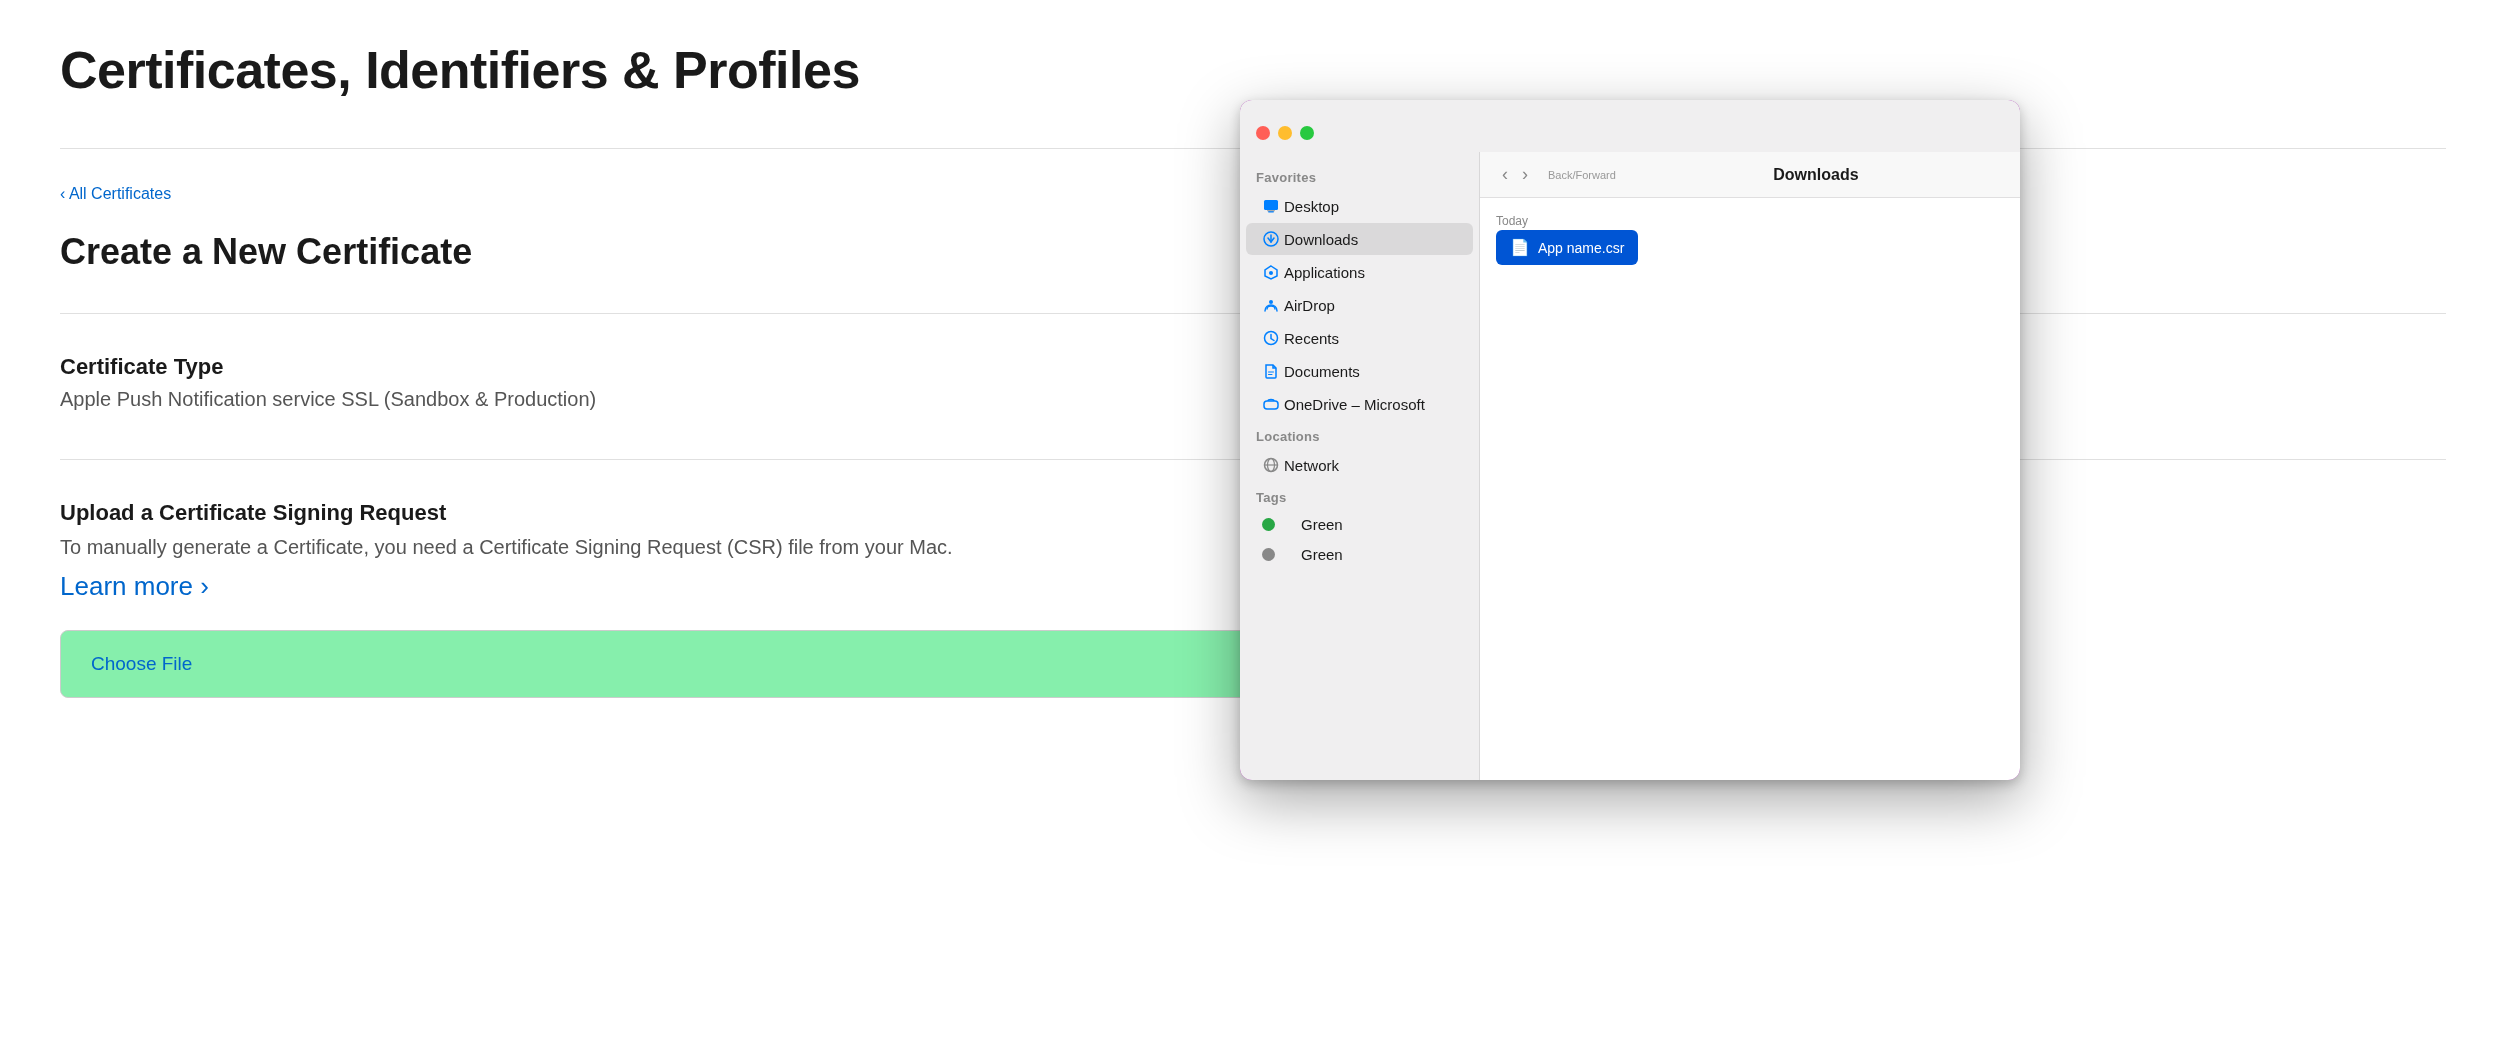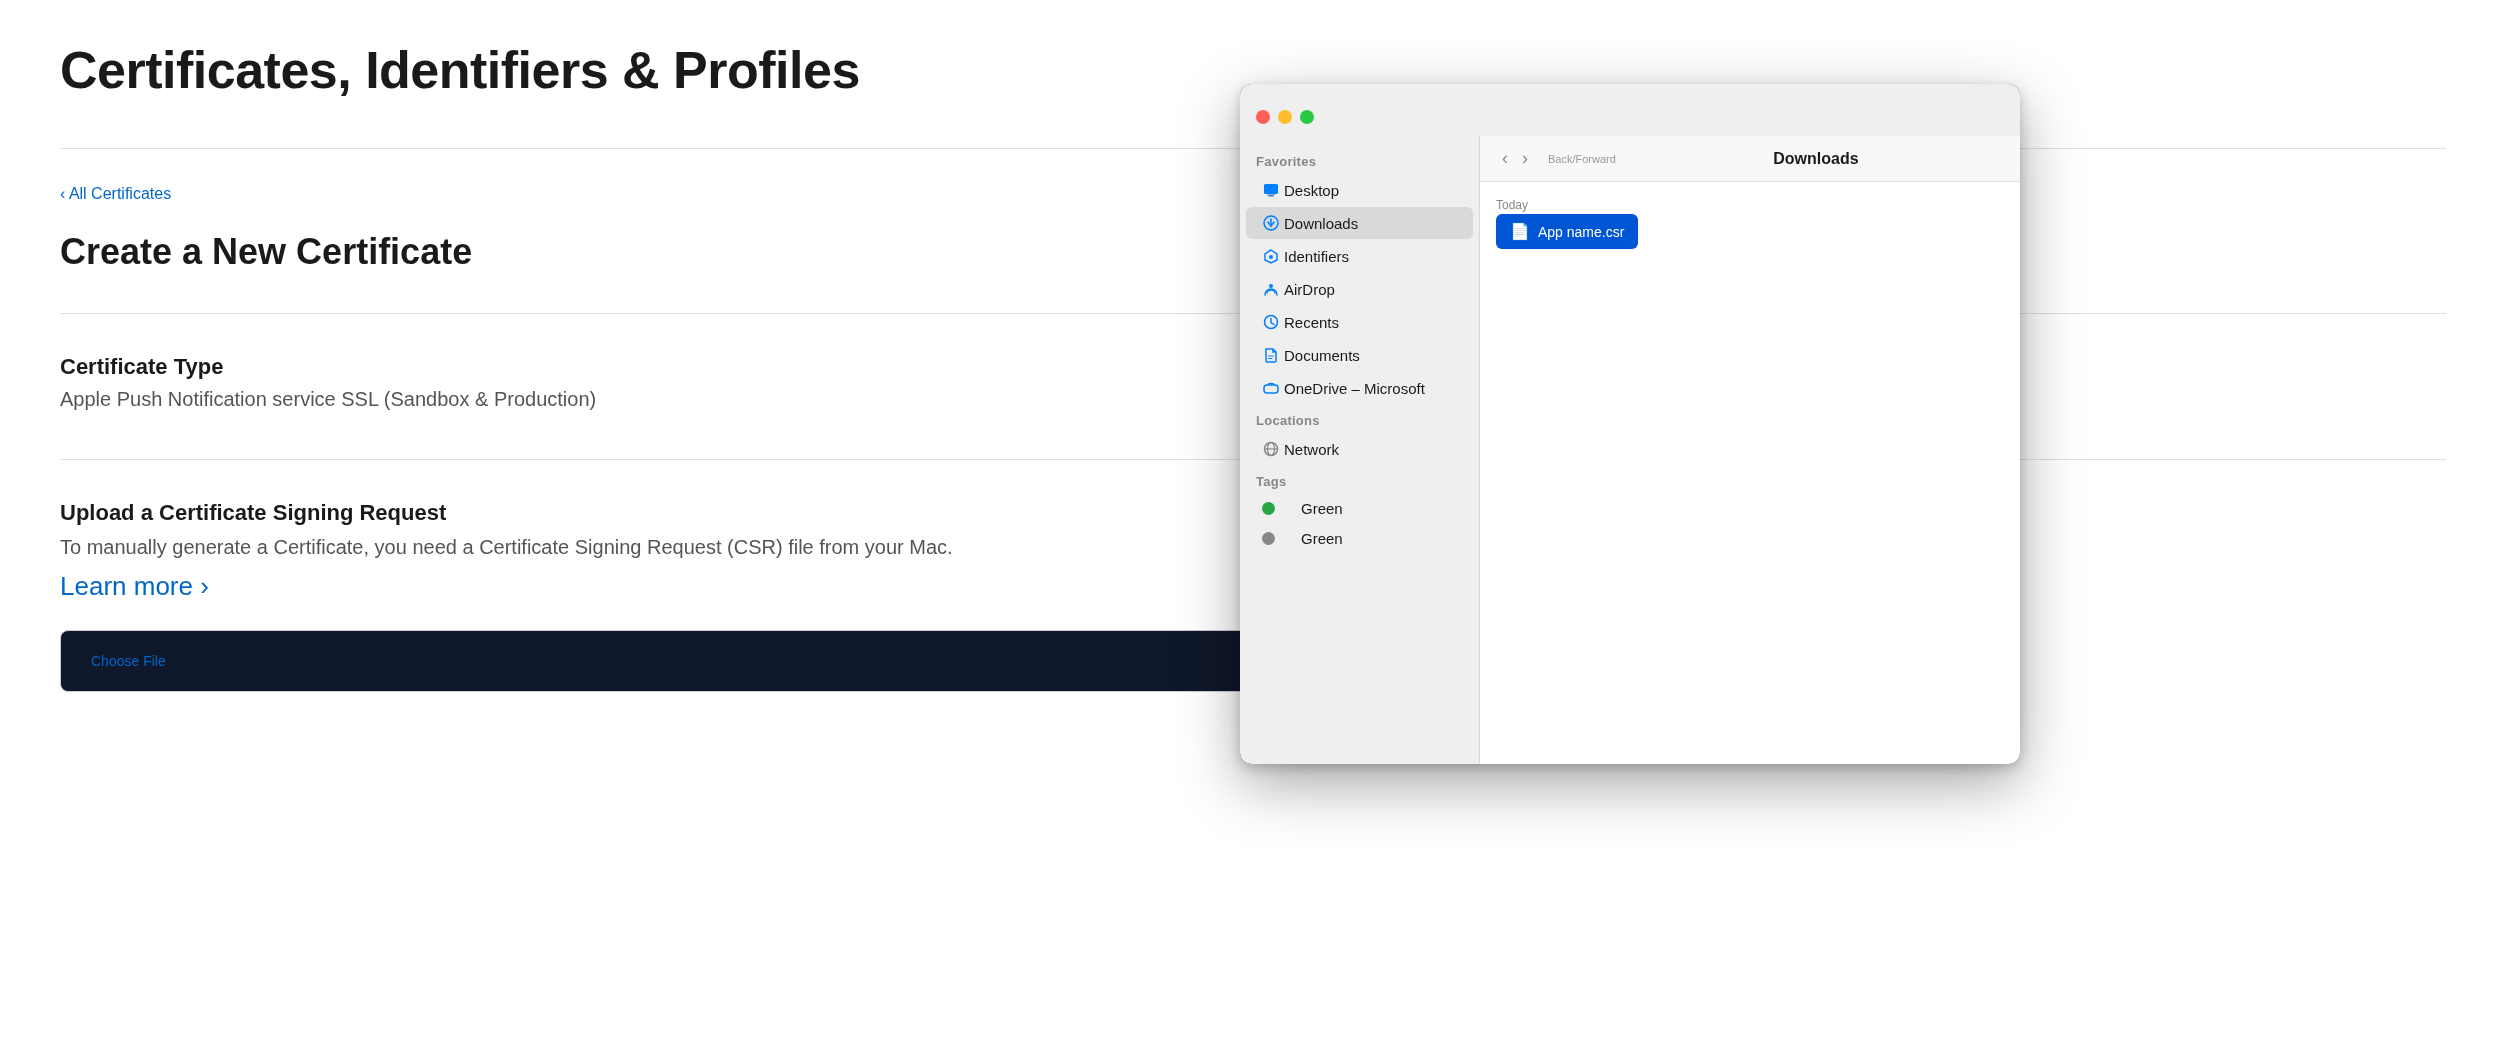--- a/index.html
+++ b/index.html
@@ -94,32 +94,32 @@
       display: inline-block;
       margin-bottom: 28px;
     }
 
     .choose-file-btn {
       display: block;
       width: 1240px;
       padding: 22px 30px;
       border: 1.5px solid #ccc;
       border-radius: 8px;
-      background: #0f172a;
+      background: #86efac;
       color: #0066cc;
-      font-size: 14px;
+      font-size: 19px;
       text-align: left;
       cursor: pointer;
       outline: none;
     }
 
     
     .finder-window {
       position: absolute;
-      top: 84px;
+      top: 100px;
       left: 1240px;
       width: 780px;
       height: 680px;
       background: #a21caf;
       border-radius: 12px;
       box-shadow: 0 20px 60px rgba(0,0,0,0.35), 0 4px 12px rgba(0,0,0,0.2);
       display: flex;
       flex-direction: column;
       overflow: hidden;
     }
@@ -374,21 +374,21 @@
         <span class="sidebar-item-label">Downloads</span>
       </div>
 
       <div class="sidebar-item">
         <span class="sidebar-icon">
           <svg width="16" height="16" viewBox="0 0 16 16" fill="none">
             <path d="M8 2 L14 6 L14 12 L8 15 L2 12 L2 6 Z" stroke="#0080ff" stroke-width="1.5" fill="none"></path>
             <circle cx="8" cy="9" r="2" fill="#0080ff"></circle>
           </svg>
         </span>
-        <span class="sidebar-item-label">Identifiers</span>
+        <span class="sidebar-item-label">Applications</span>
       </div>
 
       <div class="sidebar-item">
         <span class="sidebar-icon">
           <svg width="16" height="16" viewBox="0 0 16 16" fill="none">
             <path d="M4 12 C4 8 12 8 12 12" stroke="#0080ff" stroke-width="1.5" fill="none" stroke-linecap="round"></path>
             <path d="M2 14 C2 6 14 6 14 14" stroke="#0080ff" stroke-width="1.5" fill="none" stroke-linecap="round"></path>
             <circle cx="8" cy="5" r="2" fill="#0080ff"></circle>
           </svg>
         </span>

